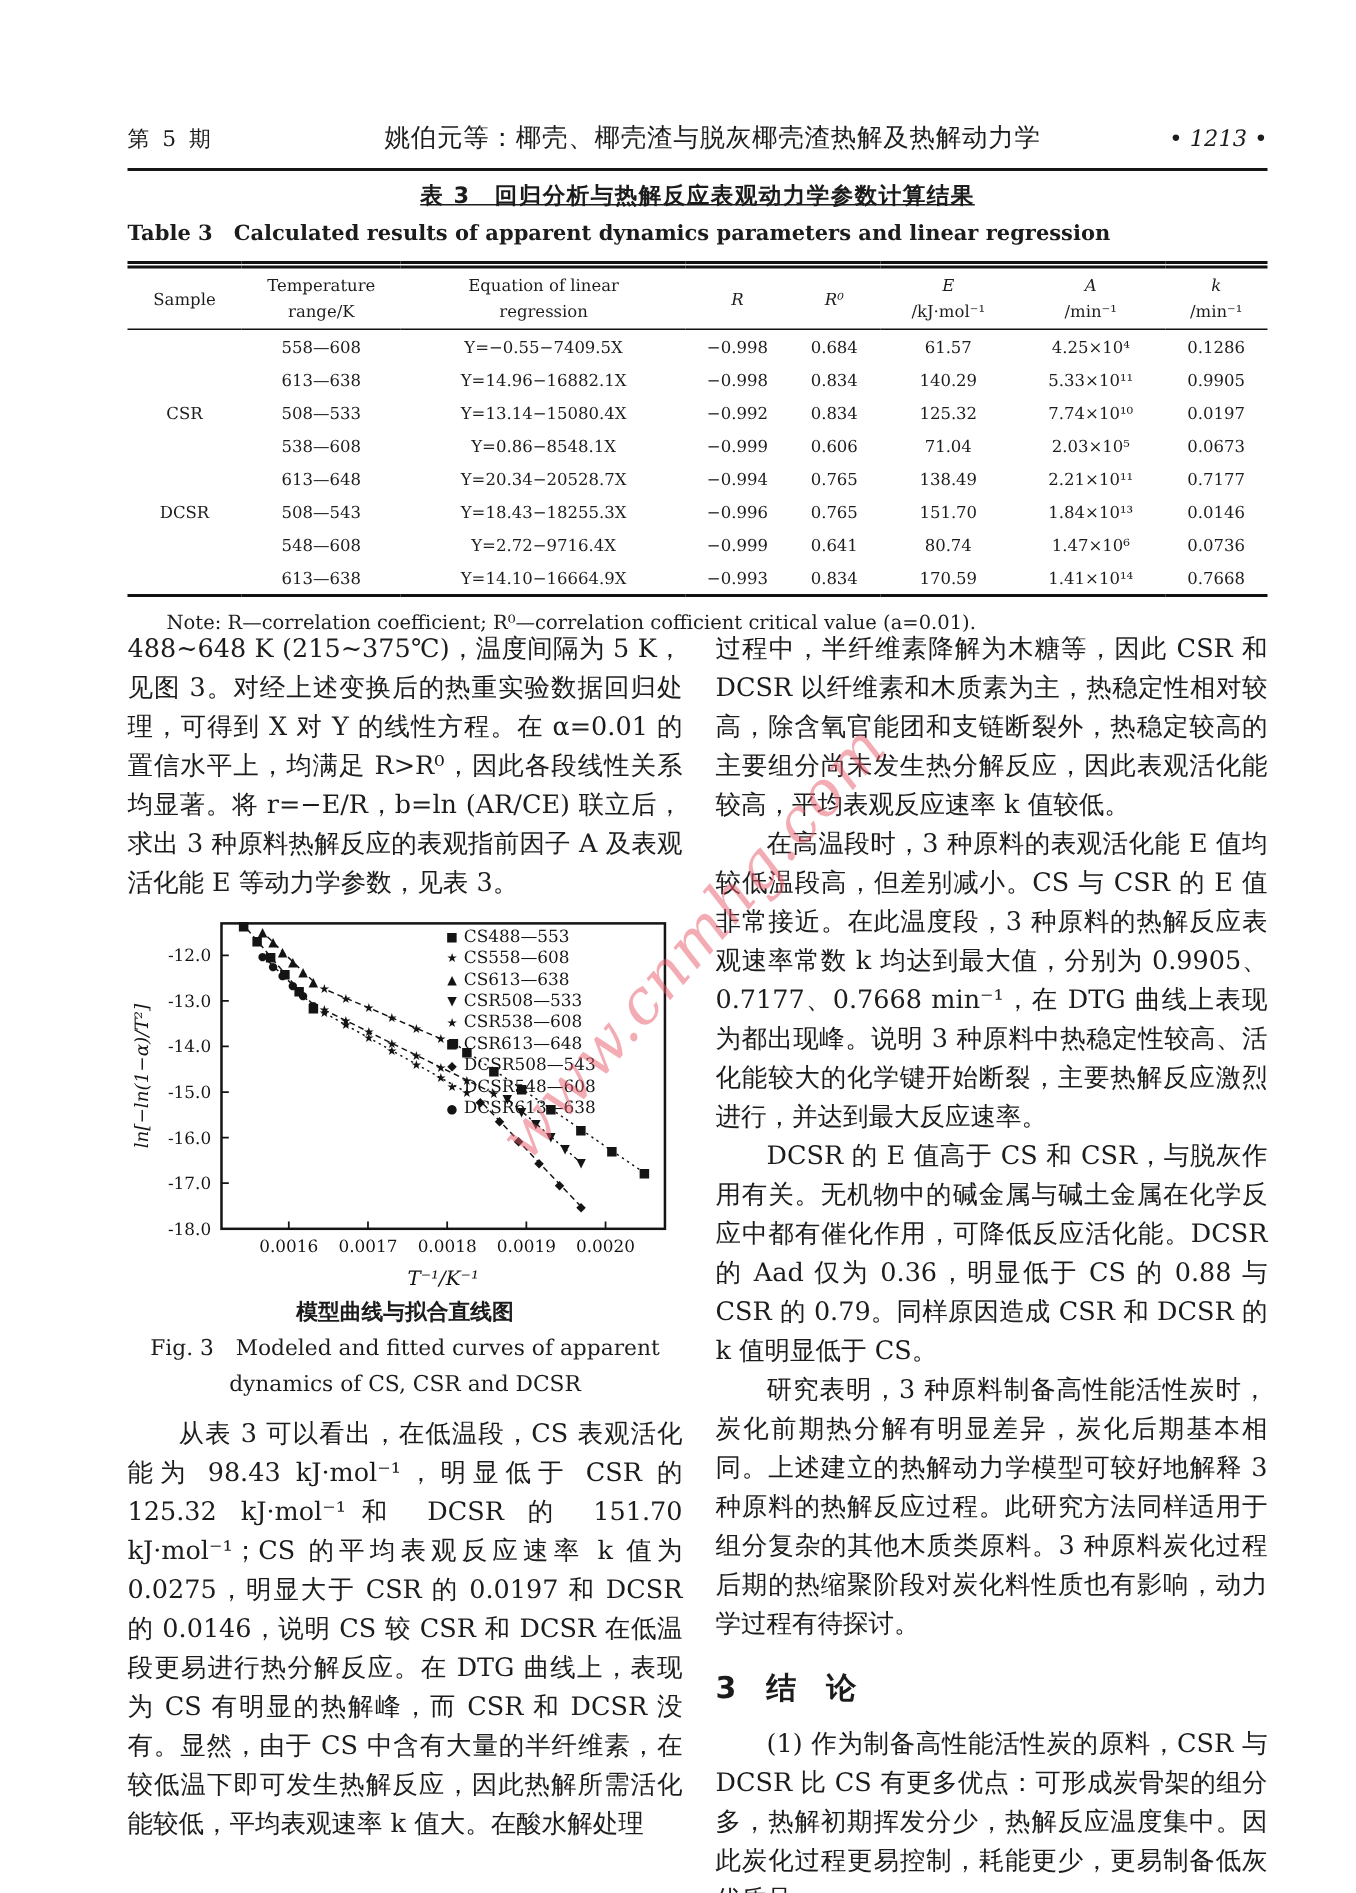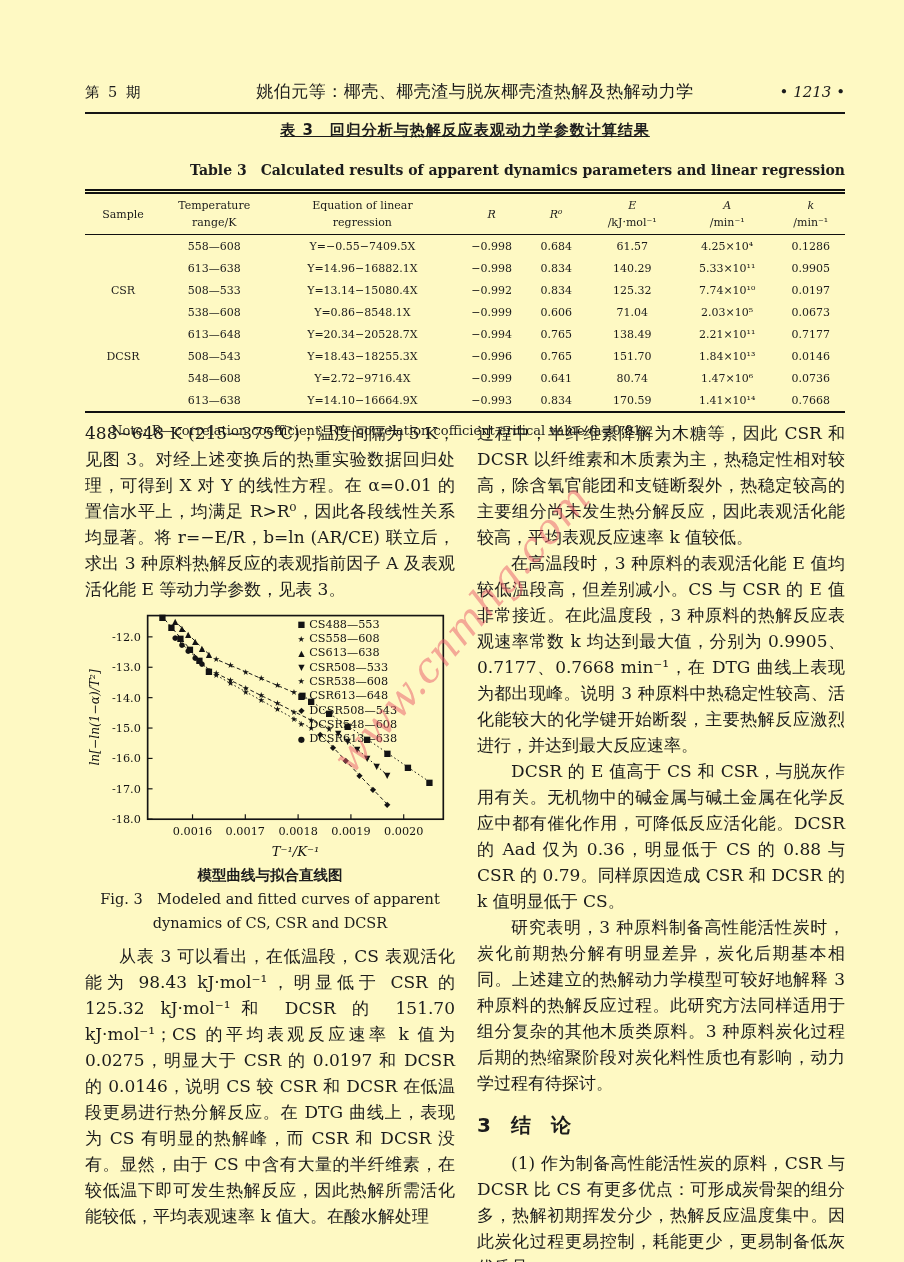--- a/index.html
+++ b/index.html
@@ -1,38 +1,38 @@
 <!DOCTYPE html>
 <html><head>
 <meta charset="utf-8">
 <style>
   html,body{margin:0;padding:0;background:#e8e8e4;}
   .page{
-    position:relative;width:904px;height:1262px;background:#fef9c3;
+    position:relative;width:904px;height:1262px;background:#ffffff;
     font-family:"DejaVu Serif","Liberation Serif",serif;color:#1c1c1c;
     overflow:hidden;margin:0 auto;
   }
   
   .running-header{
     position:absolute;top:80px;left:85px;width:760px;
     display:flex;justify-content:space-between;align-items:baseline;
     padding-bottom:9px;border-bottom:2.5px solid #161616;
     font-size:14.5px;
   }
   .running-header .issue{letter-spacing:2px;}
   .running-header .rtitle{font-size:17px;letter-spacing:.5px;margin-left:28px;}
   .running-header .pageno{font-style:italic;font-size:15px;}
   
   .table-block{position:absolute;top:121px;left:85px;width:760px;}
   .tbl-title-cn{
     text-align:center;font-weight:bold;font-size:15px;letter-spacing:1px;
     font-family:"DejaVu Sans","Liberation Sans",sans-serif;
     text-decoration:underline;
   }
-  .tbl-title-en{text-align:right;font-weight:bold;font-size:14px;margin-top:22px;}
+  .tbl-title-en{text-align:left;font-weight:bold;font-size:14px;margin-top:7px;}
   table.data{
     width:100%;border-collapse:collapse;margin-top:9px;
     border-top:5px double #111;border-bottom:2.5px solid #111;
     font-size:11px;
   }
   table.data thead tr{border-bottom:1.5px solid #111;}
   table.data th{font-weight:normal;padding:3px 2px;line-height:17px;}
   table.data td{text-align:center;padding:1.5px 2px;line-height:19px;}
   .ital{font-style:italic;}
   .note-line{font-size:13px;margin-top:10px;padding-left:26px;}

